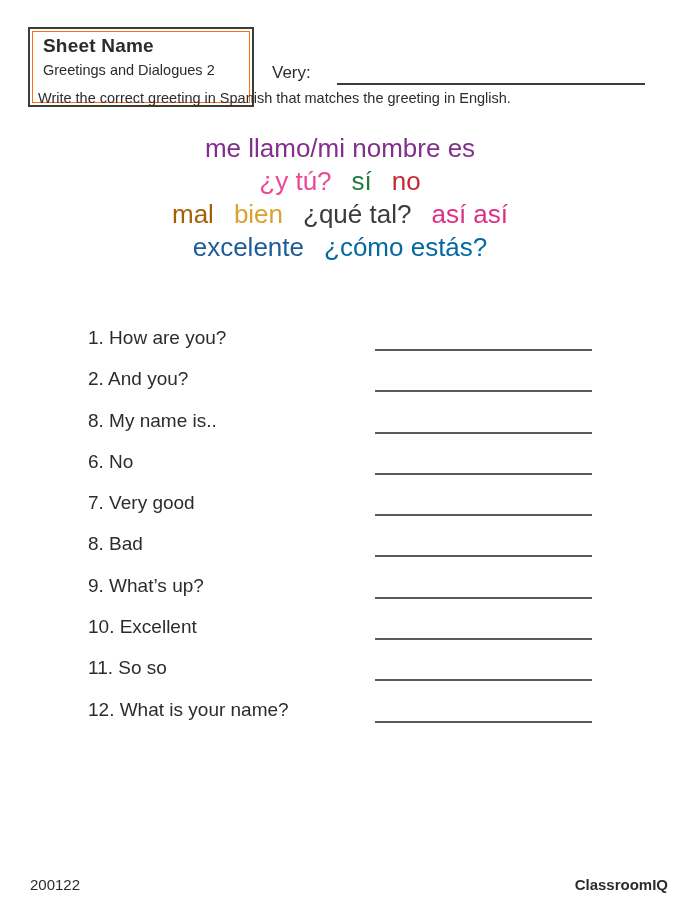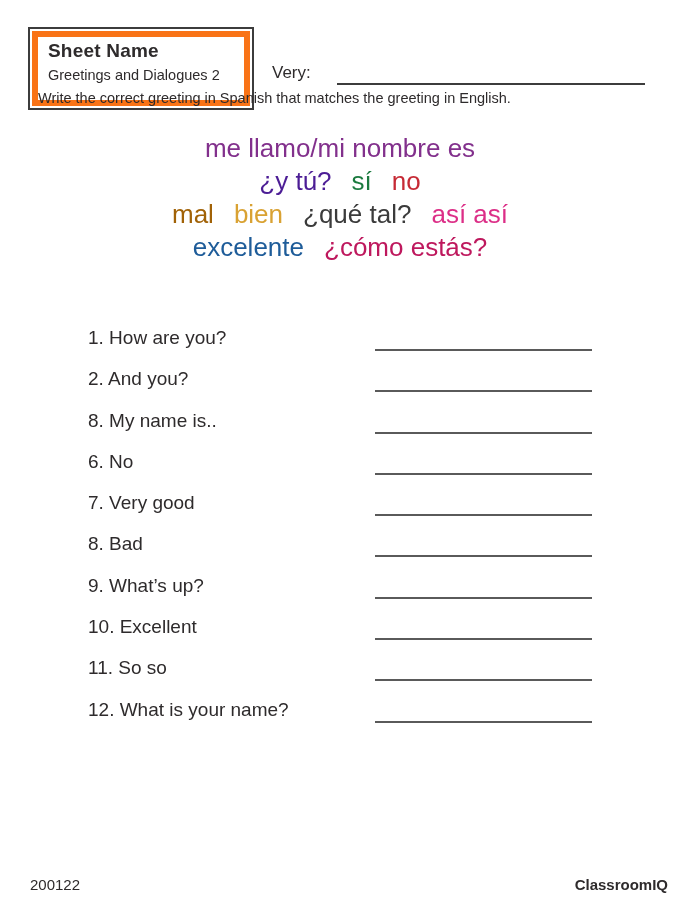--- a/index.html
+++ b/index.html
@@ -17,22 +17,22 @@
   .title-box {
     position: absolute;
     left: 28px;
     top: 27px;
     width: 226px;
     border: 2px solid #3c3c3c;
     padding: 2px;
     box-sizing: border-box;
   }
   .title-box-inner {
-    border: 6px solid #f97316;
-    padding: 3px 10px 17px 10px;
+    border: 1px solid #f97316;
+    padding: 3px 10px 24px 10px;
   }
   .sheet-title { font-size: 19px; font-weight: 700; letter-spacing: 0.2px; }
   .sheet-subtitle { font-size: 14.5px; margin-top: 5px; }
 
   .name-label { position: absolute; left: 272px; top: 63px; font-size: 17px; }
   .name-line {
     position: absolute;
     left: 337px;
     top: 67px;
     width: 308px;
@@ -95,23 +95,23 @@
     </div>
   </div>
 
   <div class="name-label">Very:</div>
   <div class="name-line"></div>
 
   <div class="instruction">Write the correct greeting in Spanish that matches the greeting in English.</div>
 
   <div class="word-bank" id="word-bank">
       <div class="wb-line"><span class="wb-word" style="color: rgb(130, 48, 140);">me llamo/mi nombre es</span></div>
-      <div class="wb-line"><span class="wb-word" style="color: #4c1d95;">¿y tú?</span><span class="wb-word" style="color: rgb(27, 122, 63);">sí</span><span class="wb-word" style="color: rgb(198, 42, 53);">no</span></div>
+      <div class="wb-line"><span class="wb-word" style="color: #ec4899;">¿y tú?</span><span class="wb-word" style="color: rgb(27, 122, 63);">sí</span><span class="wb-word" style="color: rgb(198, 42, 53);">no</span></div>
       <div class="wb-line"><span class="wb-word" style="color: #a16207;">mal</span><span class="wb-word" style="color: rgb(217, 162, 51);">bien</span><span class="wb-word" style="color: rgb(59, 59, 59);">¿qué tal?</span><span class="wb-word" style="color: rgb(220, 46, 135);">así así</span></div>
-      <div class="wb-line"><span class="wb-word" style="color: rgb(30, 92, 153);">excelente</span><span class="wb-word" style="color: #be185d;">¿cómo estás?</span></div>
+      <div class="wb-line"><span class="wb-word" style="color: rgb(30, 92, 153);">excelente</span><span class="wb-word" style="color: #0369a1;">¿cómo estás?</span></div>
     </div>
 
   <div class="questions" id="questions">
       <div class="q-row">
         <span class="q-label">1. How are you?</span>
         <div class="q-line"></div>
       </div>
       <div class="q-row">
         <span class="q-label">2. And you?</span>
         <div class="q-line"></div>

